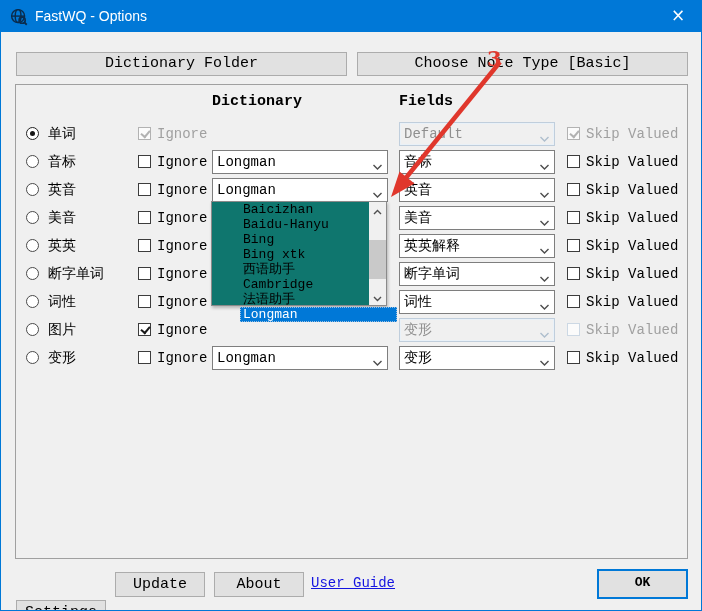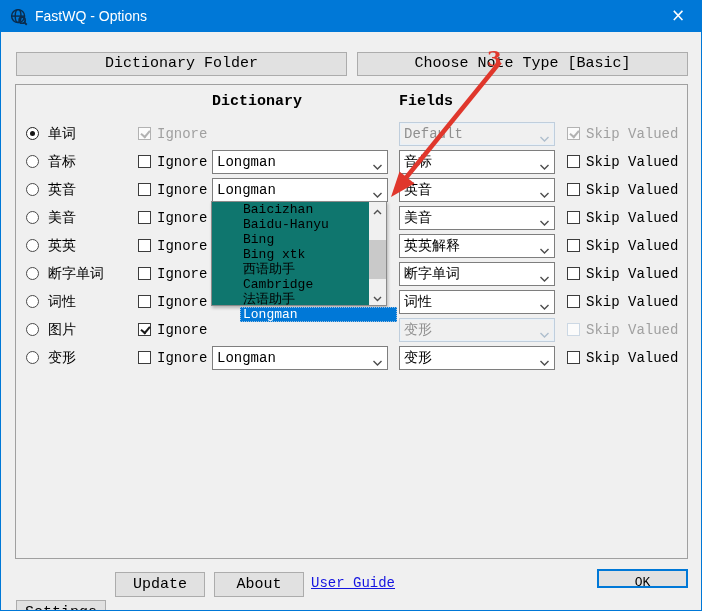--- a/index.html
+++ b/index.html
@@ -79,22 +79,22 @@
   .vscroll .sbtn { position:absolute; left:0; width:17px; height:16px; text-align:center; }
   .vscroll .sbtn svg { margin-top:5px; }
   .vscroll .sthumb { position:absolute; left:0; top:38px; width:17px; height:39px; background:#c9c9c9; }
   
   .btn-bottom { top:571px; height:25px; line-height:23px; width:90px; }
   .link {
     position:absolute; left:310px; top:574px; font-size:14px; color:#1414e0;
     text-decoration:underline; cursor:pointer;
   }
   .ok-btn {
-    position:absolute; left:596px; top:568px; width:91px; height:19px;
-    background:#e1e1e1; border:2px solid #0078d7; font-size:13px; line-height:23px; text-align:center;
+    position:absolute; left:596px; top:568px; width:91px; height:30px;
+    background:#e1e1e1; border:2px solid #0078d7; font-size:13px; line-height:23px; text-align:center;font-weight:bold;
   }
   
   .anno-arrow { position:absolute; left:0; top:0; z-index:20; pointer-events:none; }
   .anno-num {
     position:absolute; left:486px; top:45px; z-index:21; color:#e0372c;
     font-family:"DejaVu Serif","Liberation Serif",serif; font-size:21px; font-weight:bold; pointer-events:none;
   }
 </style>
 </head>
 <body>

